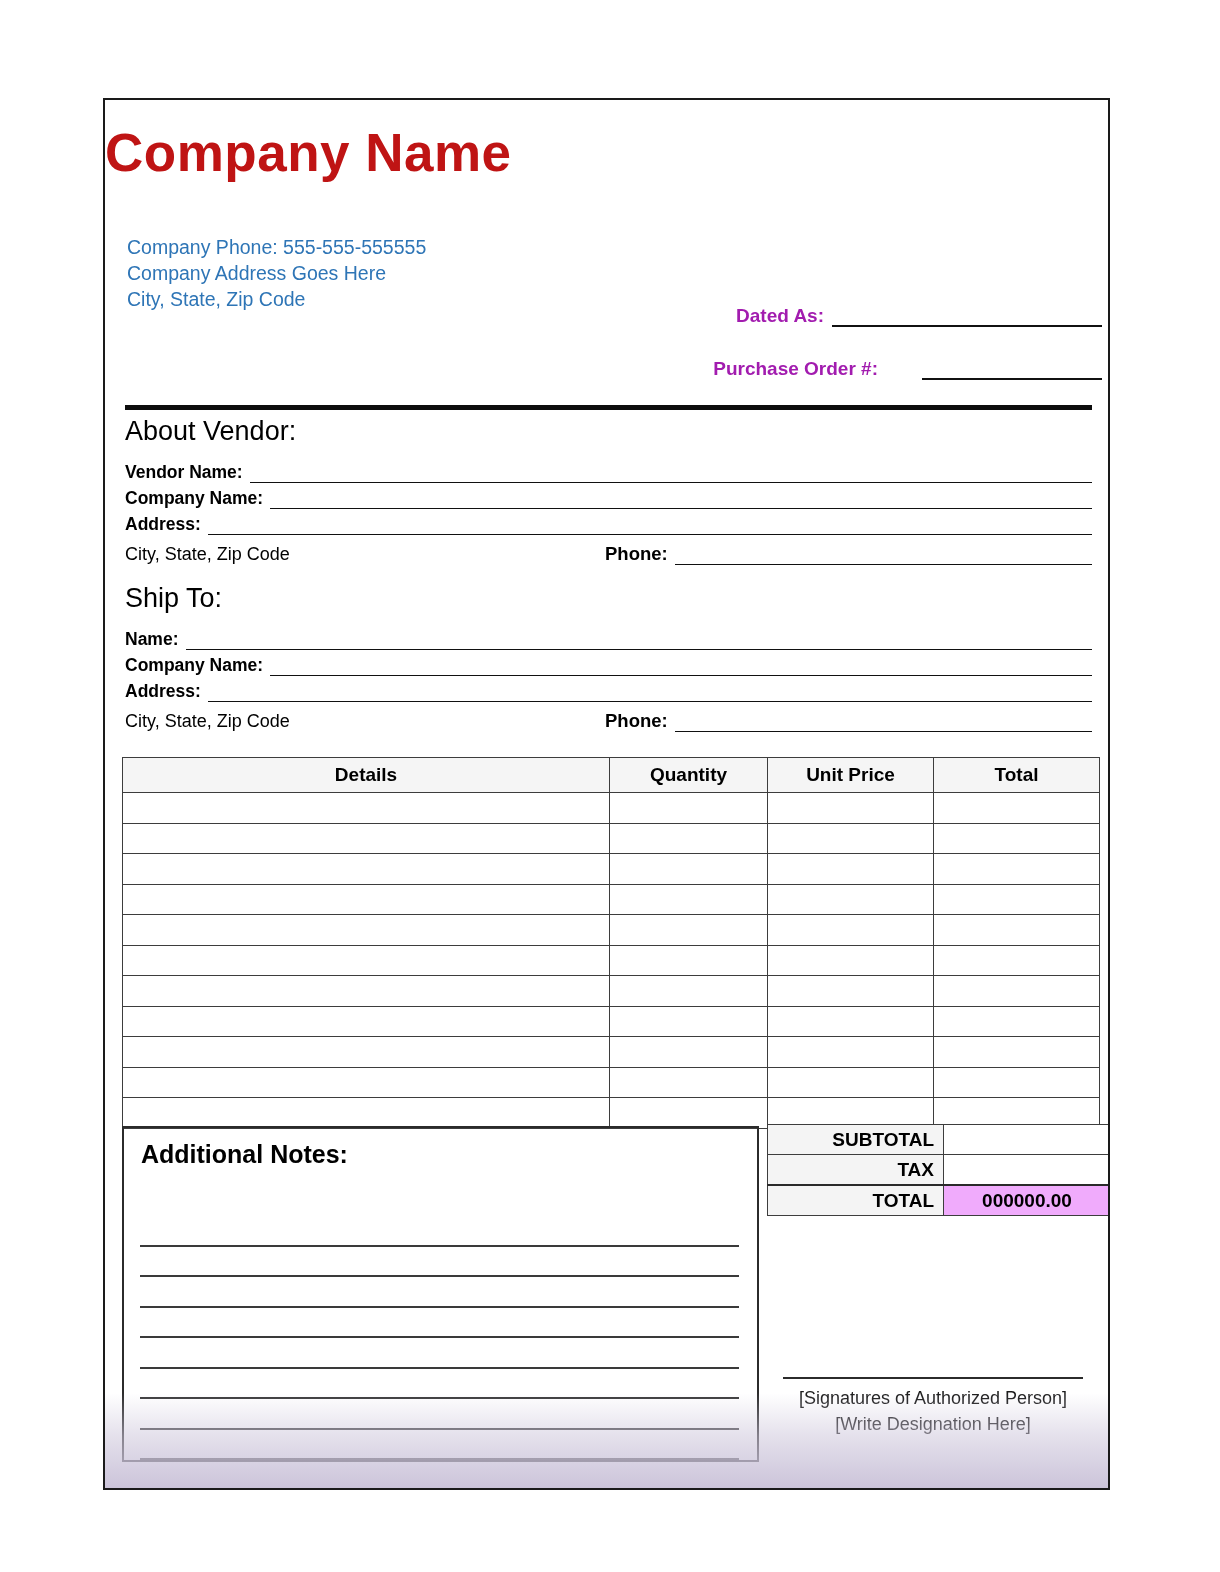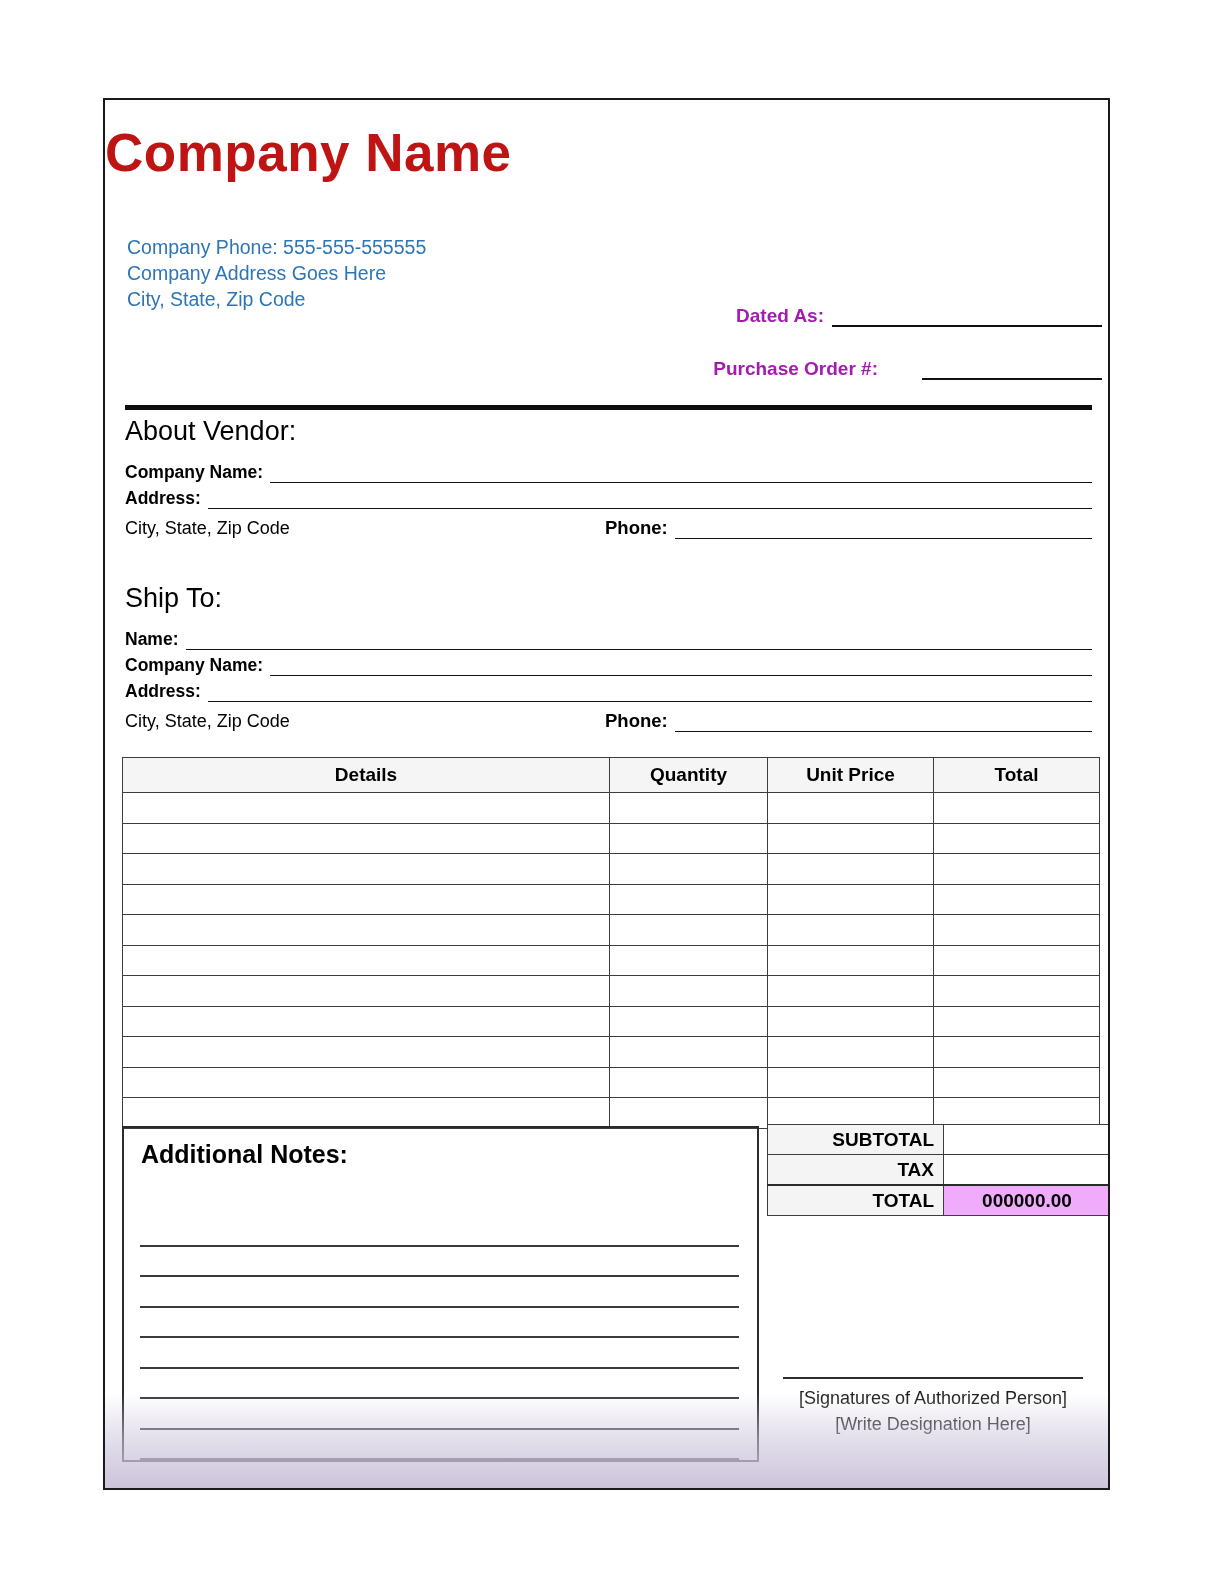--- a/index.html
+++ b/index.html
@@ -325,20 +325,24 @@
       <span class="fieldlabel">Purchase Order #:</span>
       <span class="ruleline rule-ponum"></span>
     </div>
 
     <div class="thick-divider"></div>
 
     <div class="section-title vendor-title">About Vendor:</div>
 
     <div class="form-rows vendor-rows">
       <div class="form-row">
+        <span class="lbl">Vendor Name:</span>
+        <span class="line"></span>
+      </div>
+      <div class="form-row">
         <span class="lbl">Company Name:</span>
         <span class="line"></span>
       </div>
       <div class="form-row">
         <span class="lbl">Address:</span>
         <span class="line"></span>
       </div>
       <div class="citystate-row">
         <span class="city">City, State, Zip Code</span>
         <span class="phone-lbl">Phone:</span>

